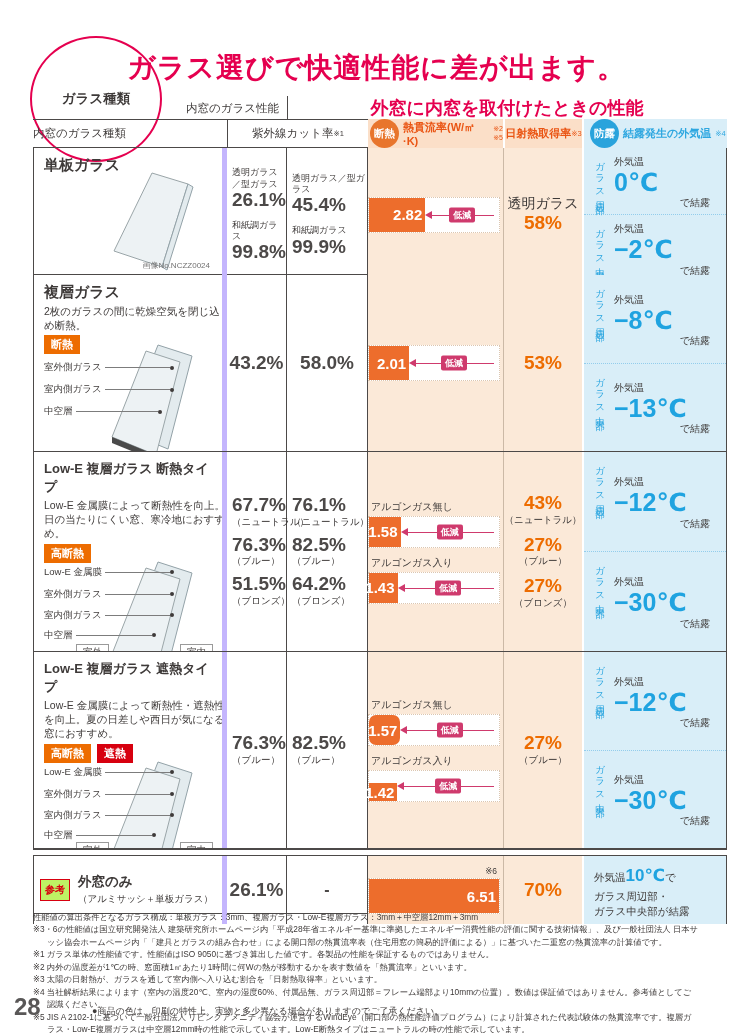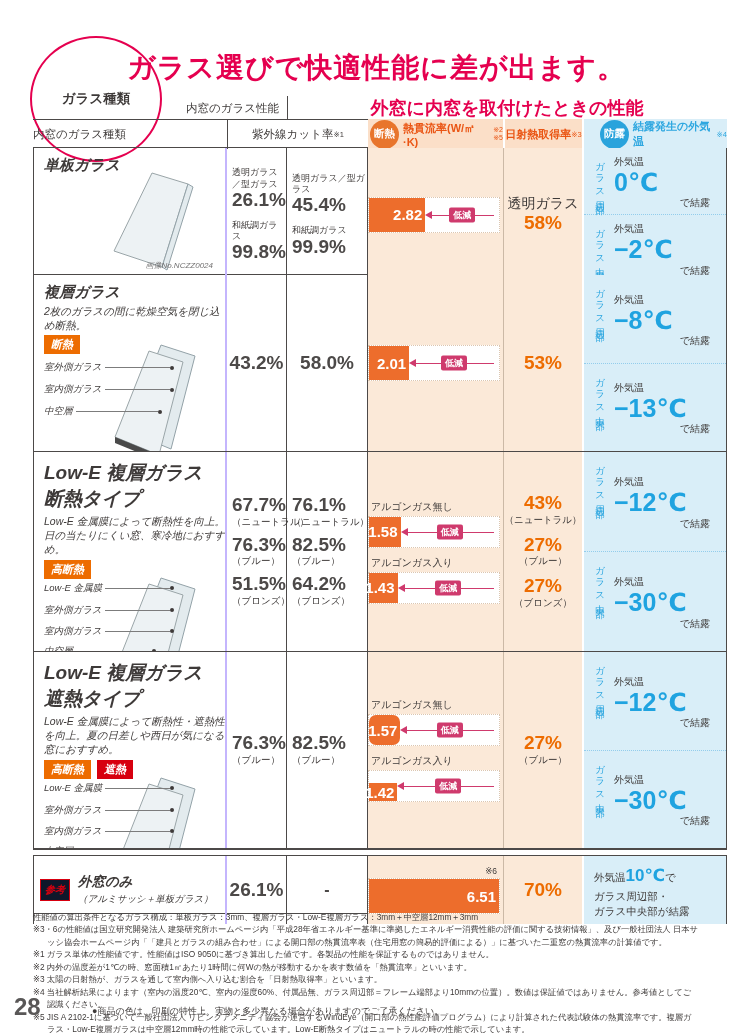--- a/index.html
+++ b/index.html
@@ -19,47 +19,47 @@
   .rB{height:28px;}
   .aline{position:absolute;left:0;top:23px;width:335px;height:0;border-top:1px solid #4c4948;}
   .avline{position:absolute;left:254px;top:0;height:23px;width:0;border-left:1px solid #4c4948;}
   .hA1{grid-column:1/3;display:flex;align-items:center;justify-content:flex-end;padding-right:8px;font-size:11.5px;}
   .hA2{grid-column:3/7;display:flex;align-items:center;justify-content:center;
        font-size:18px;font-weight:bold;color:#e5004f;}
   .hB1{display:flex;align-items:center;font-size:11.5px;}
   .hB2{grid-column:2/4;display:flex;align-items:center;justify-content:center;font-size:11.5px;border-left:1px solid #4c4948;}
   .hB3{background:#fbdfc8;display:flex;align-items:center;gap:4px;padding-left:2px;overflow:visible;}
   .hB4{background:#fbdfc8;display:flex;align-items:center;justify-content:center;border-left:2px solid #fff;}
-  .hB5{background:#d9eef8;display:flex;align-items:center;gap:4px;border-left:2px solid #fff;padding-left:16px;}
+  .hB5{background:#d9eef8;display:flex;align-items:center;gap:4px;border-left:2px solid #fff;padding-left:6px;}
   .circ{flex:0 0 auto;width:29px;height:29px;border-radius:50%;color:#fff;font-size:10.5px;font-weight:bold;
         display:flex;align-items:center;justify-content:center;}
   .circ.or{background:#e8752c;}
   .circ.bl{background:#29a3dc;}
   .hot{color:#ea5514;font-size:11px;font-weight:bold;}
   .cold{color:#2ea7e0;font-size:11px;font-weight:bold;}
   sup{font-size:7.5px;}
   .stack{display:inline-flex;flex-direction:column;font-size:7px;line-height:1.15;color:#ea5514;font-weight:normal;vertical-align:middle;margin-left:1px;}
 
   .tbl-body{border-top:1px solid #4c4948;}
   .row{border-bottom:1px solid #4c4948;}
   .r1{height:126px;}.r2{height:176px;}.r3{height:199px;}.r4{height:196px;}
   .r5{height:57px;border-bottom:1.5px solid #4c4948;}
   .sep{height:5px;border-top:1.5px solid #4c4948;border-bottom:1px solid #4c4948;background:#fff;}
 
   .c{position:relative;}
-  .c1{border-left:1px solid #4c4948;border-right:2px solid #c4b5fd;padding:6px 4px 2px 8px;overflow:hidden;font-style:italic;}
+  .c1{border-left:1px solid #4c4948;border-right:5px solid #c4b5fd;padding:6px 4px 2px 8px;overflow:hidden;}
   .c2{border-right:1px solid #4c4948;}
   .c3{border-right:1px solid #4c4948;}
   .c4{background:#fbe9d8;display:flex;flex-direction:column;justify-content:center;}
   .c5{background:#fbe9d8;border-left:1px solid #cbb9a6;display:flex;flex-direction:column;justify-content:center;align-items:center;gap:2px;}
   .c6{background:#d9eef8;border-left:2px solid #fff;border-right:1px solid #4c4948;display:flex;flex-direction:column;}
 
   
   .row-title{font-size:15px;font-weight:bold;margin:2px 0 2px 2px;}
-  .row-title.small{font-size:19px;}
+  .row-title.small{font-size:13px;}
   .row-desc{font-size:10.5px;line-height:1.35;margin:1px 0 2px 2px;width:182px;}
   .badges{display:flex;gap:6px;margin:3px 0 3px 2px;}
   .bdg{color:#fff;font-size:11px;font-weight:bold;padding:2px 7px;}
   .bdg.or{background:#ed6c00;}
   .bdg.rd{background:#d7000f;}
   .diag{position:relative;margin-left:2px;}
   .diag svg{position:absolute;}
   .dl{position:absolute;display:flex;align-items:center;width:130px;font-size:9.5px;white-space:nowrap;}
   .dl .ln{flex:1;height:0;border-top:1px solid #7c7c7c;margin-left:3px;}
   .dl .dot{flex:0 0 auto;width:4px;height:4px;background:#3e3a39;border-radius:50%;}
@@ -100,21 +100,21 @@
   .cond-half{flex:1;display:flex;padding:7px 6px 4px 9px;}
   .cond-half.first{border-bottom:1px dotted #93cdec;}
   .zone{writing-mode:vertical-rl;font-size:9.5px;color:#2ea7e0;letter-spacing:2px;margin-right:8px;}
   .cond-main{flex:1;display:flex;flex-direction:column;justify-content:center;}
   .cond-pre{font-size:10px;}
   .cond-temp{font-size:25px;font-weight:bold;color:#1fa3e0;line-height:1.05;}
   .cond-suf{font-size:10px;text-align:right;padding-right:10px;margin-top:1px;}
 
   
   .refcell{display:flex;align-items:center;gap:8px;height:100%;padding-left:6px;}
-  .refbadge{border:1px solid #d7000f;color:#d7000f;font-size:10px;font-weight:bold;padding:3px 4px;background:#0f172a;}
+  .refbadge{border:1px solid #d7000f;color:#d7000f;font-size:10px;font-weight:bold;padding:3px 4px;background:#bef264;}
   .refname{font-size:13.5px;font-weight:bold;line-height:1.2;}
   .refsub{font-size:9.5px;font-weight:normal;}
   .refcond{padding:7px 6px 4px 10px;font-size:10.5px;line-height:1.5;display:flex;flex-direction:column;justify-content:center;}
   .reftemp{color:#1fa3e0;font-weight:bold;font-size:17px;}
 
   
   .notes{position:absolute;left:33px;top:911px;width:666px;color:#3e3a39;}
   .note{font-size:8.3px;line-height:1.5;padding-left:14px;text-indent:-14px;}
   .note.plain{padding-left:0;text-indent:0;}
   .pagenum{position:absolute;left:14px;top:993px;font-size:24px;font-weight:bold;color:#595757;}

